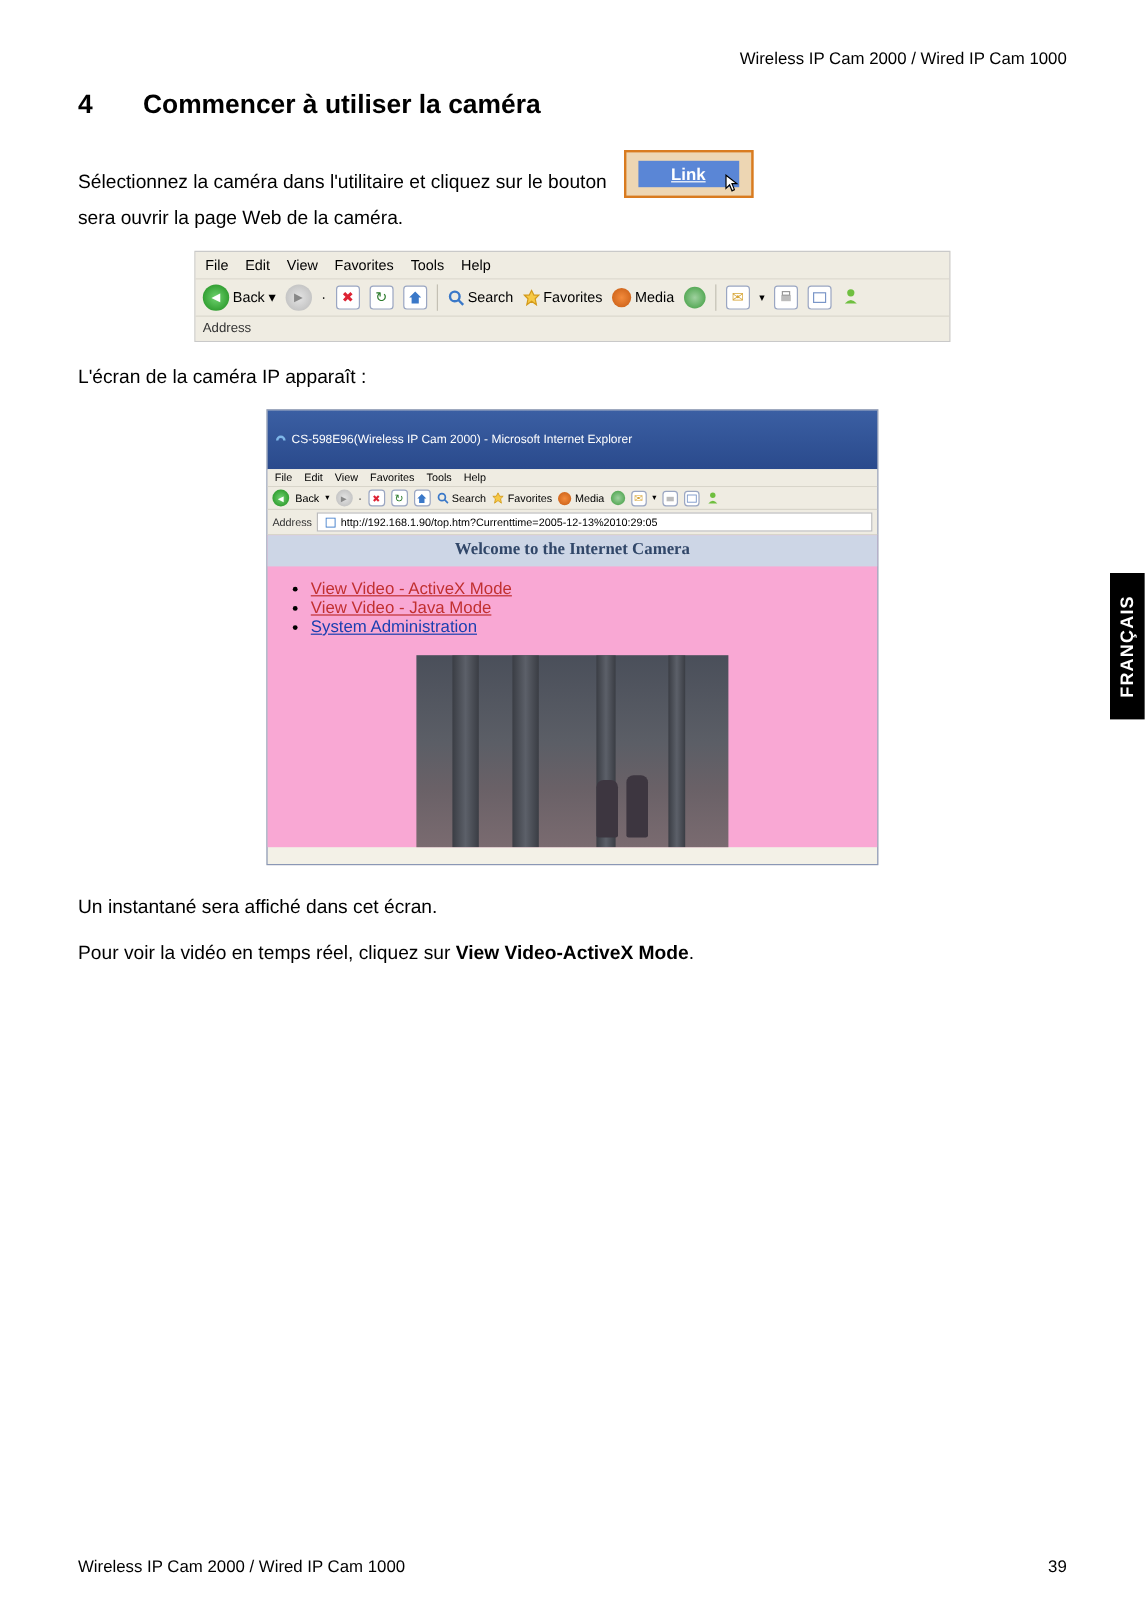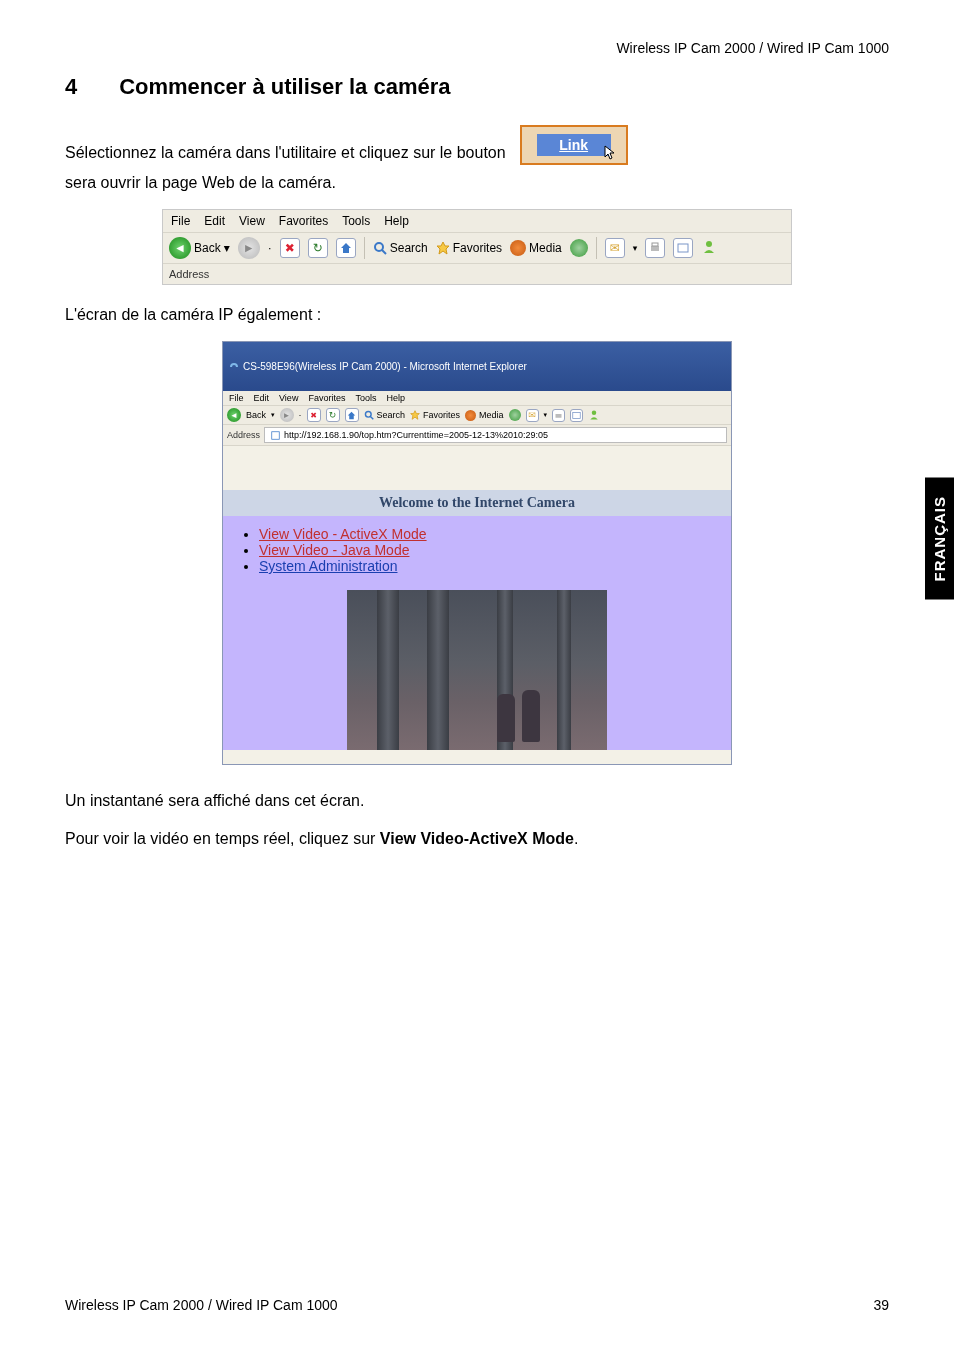--- a/index.html
+++ b/index.html
@@ -40,21 +40,21 @@
     width: 108px;
     height: 40px;
     border: 2px solid #d97b1f;
     background: #edd6b3;
     position: relative;
     margin: 0 8px;
   }
   .link-btn-inner {
     background: #5a86d6;
     color: #fff;
-    width: 74px;
+    width: 84px;
     height: 22px;
     display: flex;
     align-items: center;
     justify-content: center;
     font-weight: bold;
     text-decoration: underline;
     font-size: 14px;
   }
   .cursor {
     position: absolute;
@@ -140,21 +140,21 @@
   .cam-title {
     background: linear-gradient(#3b5fa3,#2a4a8c);
     color: #fff;
     padding: 19px 6px;
     font-size: 10px;
     display:flex; align-items:center; gap:4px;
   }
   .cam-menubar { display:flex; gap:10px; padding:2px 6px; background:#efece2; border-bottom:1px solid #d8d5ca;}
   .cam-toolbar { display:flex; align-items:center; gap:5px; padding:2px 4px; background:#efece2; border-bottom:1px solid #d8d5ca;}
   .cam-address { display:flex; align-items:center; gap:4px; padding:2px 4px; background:#efece2; border-bottom:1px solid #d8d5ca;}
-  .cam-body { background:#c4b5fd; padding:0;margin-top:44px; }
+  .cam-body { background:#f9a8d4; padding:0; }
   .cam-banner {
     background:#cdd6e6;
     color:#314769;
     text-align:center;
     font-family: "Times New Roman", serif;
     font-weight: bold;
     font-size: 14px;
     padding: 5px 0;
   }
   .cam-links { padding: 10px 20px; font-size: 14px; }
@@ -283,21 +283,21 @@
             <circle cx="8" cy="5" r="3" fill="#6fbf3f"></circle>
             <path d="M3 14 Q8 8 13 14" fill="#6fbf3f"></path>
           </svg>
       </span>
     </div>
     <div class="ie-address">
       <span class="addr-label">Address</span>
     </div>
   </div>
 
-  <div class="para">L'écran de la caméra IP également :</div>
+  <div class="para">L'écran de la caméra IP apparaît :</div>
 
   <div class="cam-shot">
     <div class="cam-title">
       <svg width="10" height="10" viewBox="0 0 10 10">
           <path d="M2 5 A3 3 0 1 1 8 5" fill="none" stroke="#7fb7e8" stroke-width="2"></path>
         </svg>
       <span>CS-598E96(Wireless IP Cam 2000) - Microsoft Internet Explorer</span>
     </div>
     <div class="cam-menubar">
       <span>File</span>

